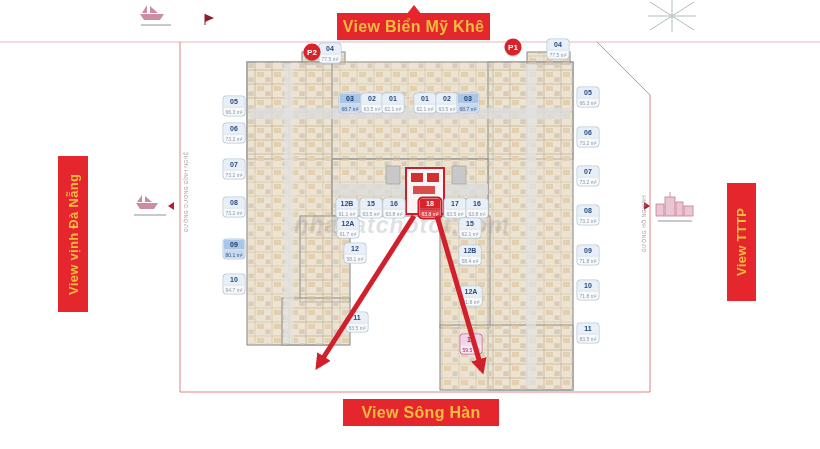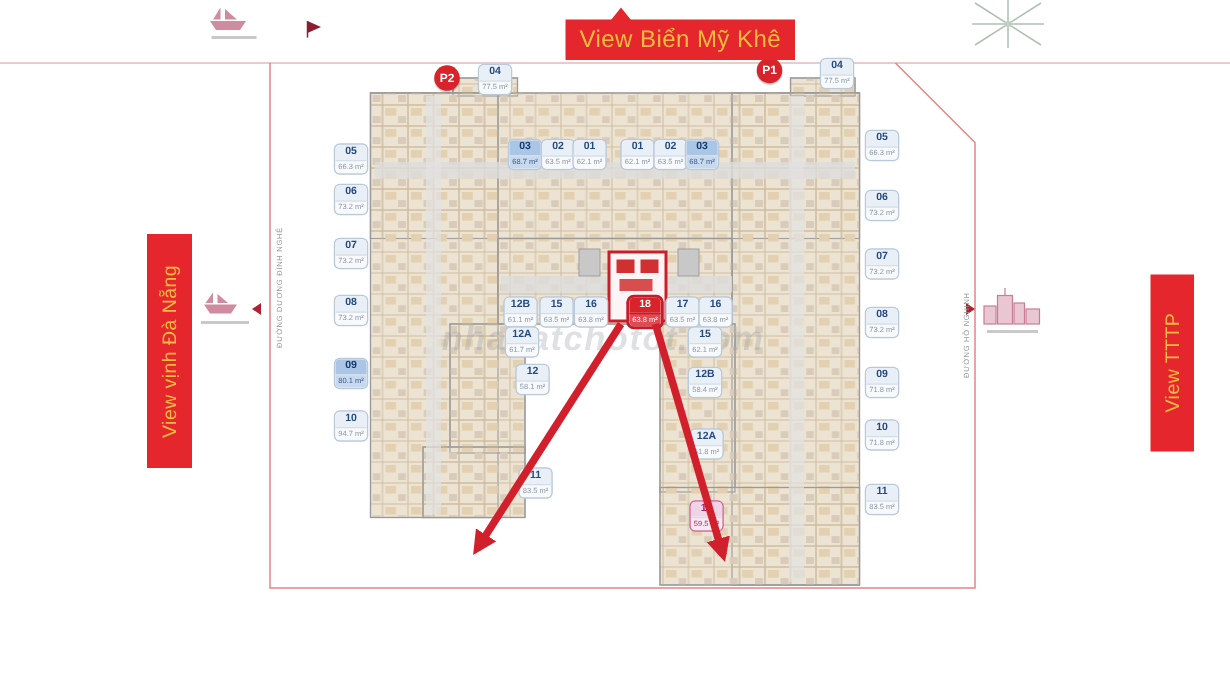--- a/index.html
+++ b/index.html
@@ -3,22 +3,22 @@
 <meta charset="utf-8">
 <style>
   html,body{margin:0;padding:0;background:#fff;}
   .stage{position:relative;width:820px;height:449px;background:#ffffff;overflow:hidden;
          font-family:"Liberation Sans",sans-serif;}
   .layer-svg{position:absolute;left:0;top:0;z-index:1;}
   .arrow-svg{position:absolute;left:0;top:0;z-index:10;pointer-events:none;}
 
   
   .banner{position:absolute;background:var(--banner_red,#e5262c);color:var(--banner_gold,#f2bd3e);
-          font-weight:normal;display:flex;align-items:center;justify-content:center;z-index:12;
-          letter-spacing:.3px;margin-left:40px;}
+          font-weight:bold;display:flex;align-items:center;justify-content:center;z-index:12;
+          letter-spacing:.3px;}
   .banner.h{font-size:16px;}
   .banner.vert{writing-mode:vertical-rl;transform:rotate(180deg);font-size:13px;}
   .banner-tri{position:absolute;left:406px;top:5px;width:0;height:0;z-index:12;
           border-left:8px solid transparent;border-right:8px solid transparent;
           border-bottom:10px solid var(--banner_red,#e5262c);}
 
   
   .badge{position:absolute;transform:translate(-50%,-50%);display:flex;flex-direction:column;
          border-radius:3px;overflow:hidden;box-shadow:0 0 0 1px #b9c9da;background:#fff;
          min-width:20px;text-align:center;z-index:5;cursor:pointer;}
@@ -135,24 +135,25 @@
     </g>
 
     <text transform="translate(188 232) rotate(-90)" font-size="5" fill="#9a9a9a" letter-spacing="0.5">ĐƯỜNG DƯƠNG ĐÌNH NGHỆ</text>
     <text transform="translate(646 252) rotate(-90)" font-size="5" fill="#9a9a9a" letter-spacing="0.5">ĐƯỜNG HỒ NGHINH</text>
   </svg>
 
   <div class="watermark">nhadatchotot.com</div>
 
   <div class="banner-tri"></div>
   <div class="banner h" style="left:337px;top:13px;width:153px;height:27px;">View Biển Mỹ Khê</div>
+  <div class="banner h" style="left:343px;top:399px;width:156px;height:27px;">View Sông Hàn</div>
   <div class="banner vert" style="left:58px;top:156px;width:30px;height:156px;">View vịnh Đà Nẵng</div>
   <div class="banner vert" style="left:727px;top:183px;width:29px;height:118px;">View TTTP</div>
 
-  <div class="pmark" style="left:298px;top:52px;">P2</div>
+  <div class="pmark" style="left:312px;top:52px;">P2</div>
   <div class="pmark" style="left:513px;top:47px;">P1</div>
 
   <div>
       <div class="badge" style="left: 330px; top: 53px;">
       <div class="num">04</div>
       <div class="area">77.5 m²</div>
     </div>
       <div class="badge" style="left: 558px; top: 49px;">
       <div class="num">04</div>
       <div class="area">77.5 m²</div>

